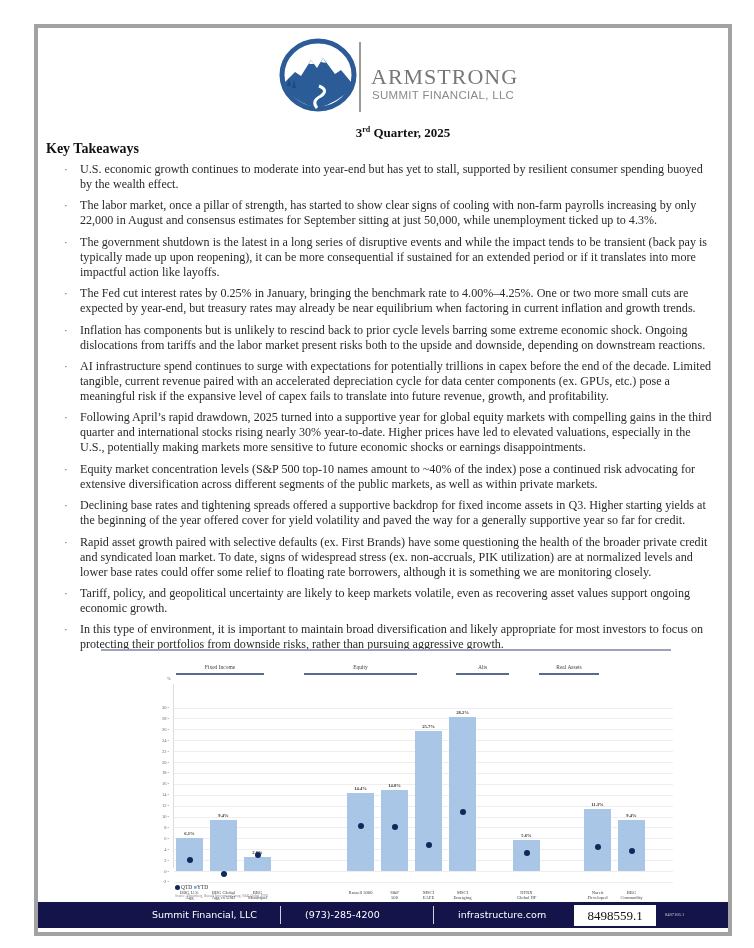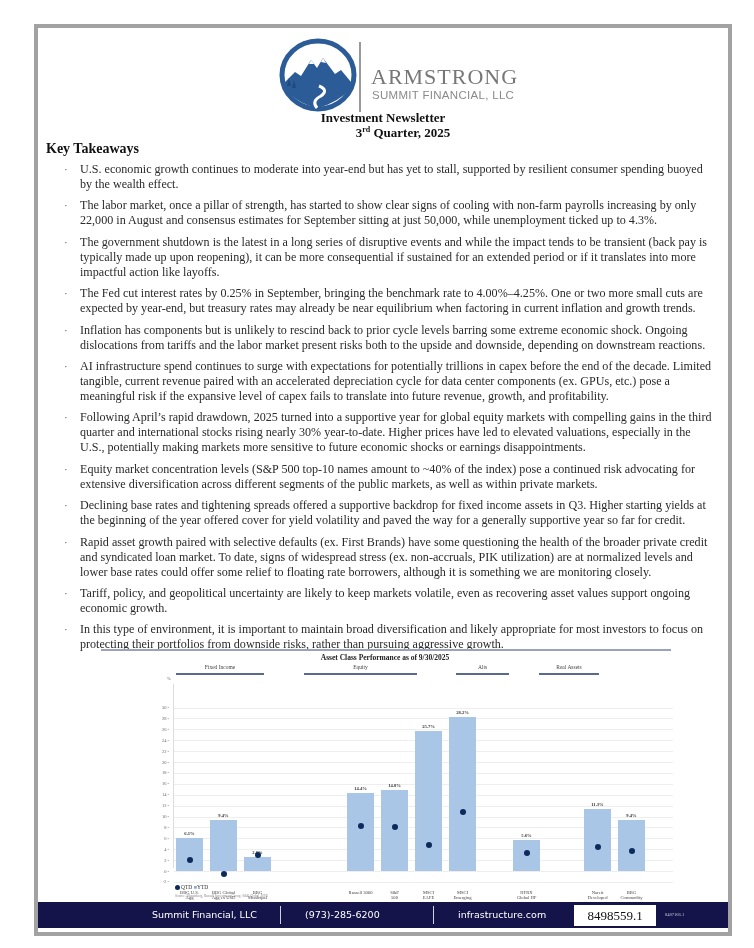--- a/index.html
+++ b/index.html
@@ -59,43 +59,41 @@
     <ellipse cx="39" cy="37" rx="36" ry="34" fill="#ffffff" stroke="#2b5c97" stroke-width="5"></ellipse>
     <path d="M6 44 L16 34 L22 38 L32 22 L38 30 L44 20 L56 36 L62 32 L72 44 L72 50 Q60 64 39 70 Q18 66 6 50 Z" fill="#2b5c97"></path>
     <path d="M30 26 L32 22 L35 26 Z M42 24 L44 20 L47 25 Z" fill="#ffffff"></path>
     <path d="M40 48 Q50 52 42 58 Q32 63 38 70" stroke="#ffffff" stroke-width="3" fill="none"></path>
     <path d="M8 48 L10 40 L12 48 Z M13 50 L15 42 L17 50 Z" fill="#1e4a7f"></path>
   </svg>
   <div class="logo-divider"></div>
   <div class="brand2">ARMSTRONG</div>
   <div class="brand3">SUMMIT FINANCIAL, LLC</div>
 
-  <div class="title1">Investment Newsletter</div>
   <div class="title2"><span>3</span><sup>rd</sup><span> Quarter, 2025</span></div>
 
   <div class="kt">Key Takeaways</div>
 
   <ul class="bullets">
     <li><span class="dot">·</span><span>U.S. economic growth continues to moderate into year-end but has yet to stall, supported by resilient consumer spending buoyed by the wealth effect.</span></li>
     <li><span class="dot">·</span><span>The labor market, once a pillar of strength, has started to show clear signs of cooling with non-farm payrolls increasing by only 22,000 in August and consensus estimates for September sitting at just 50,000, while unemployment ticked up to 4.3%.</span></li>
     <li><span class="dot">·</span><span>The government shutdown is the latest in a long series of disruptive events and while the impact tends to be transient (back pay is typically made up upon reopening), it can be more consequential if sustained for an extended period or if it translates into more impactful action like layoffs.</span></li>
-    <li><span class="dot">·</span><span>The Fed cut interest rates by 0.25% in September, bringing the benchmark rate to 4.00%–4.25%. One or two more small cuts are expected by year-end, but treasury rates may already be near equilibrium when factoring in current inflation and growth trends.</span></li>
+    <li><span class="dot">·</span><span>The Fed cut interest rates by 0.25% in January, bringing the benchmark rate to 4.00%–4.25%. One or two more small cuts are expected by year-end, but treasury rates may already be near equilibrium when factoring in current inflation and growth trends.</span></li>
     <li><span class="dot">·</span><span>Inflation has components but is unlikely to rescind back to prior cycle levels barring some extreme economic shock. Ongoing dislocations from tariffs and the labor market present risks both to the upside and downside, depending on downstream reactions.</span></li>
     <li><span class="dot">·</span><span>AI infrastructure spend continues to surge with expectations for potentially trillions in capex before the end of the decade. Limited tangible, current revenue paired with an accelerated depreciation cycle for data center components (ex. GPUs, etc.) pose a meaningful risk if the expansive level of capex fails to translate into future revenue, growth, and profitability.</span></li>
     <li><span class="dot">·</span><span>Following April’s rapid drawdown, 2025 turned into a supportive year for global equity markets with compelling gains in the third quarter and international stocks rising nearly 30% year-to-date. Higher prices have led to elevated valuations, especially in the U.S., potentially making markets more sensitive to future economic shocks or earnings disappointments.</span></li>
     <li><span class="dot">·</span><span>Equity market concentration levels (S&amp;P 500 top-10 names amount to ~40% of the index) pose a continued risk advocating for extensive diversification across different segments of the public markets, as well as within private markets.</span></li>
     <li><span class="dot">·</span><span>Declining base rates and tightening spreads offered a supportive backdrop for fixed income assets in Q3. Higher starting yields at the beginning of the year offered cover for yield volatility and paved the way for a generally supportive year so far for credit.</span></li>
     <li><span class="dot">·</span><span>Rapid asset growth paired with selective defaults (ex. First Brands) have some questioning the health of the broader private credit and syndicated loan market. To date, signs of widespread stress (ex. non-accruals, PIK utilization) are at normalized levels and lower base rates could offer some relief to floating rate borrowers, although it is something we are monitoring closely.</span></li>
     <li><span class="dot">·</span><span>Tariff, policy, and geopolitical uncertainty are likely to keep markets volatile, even as recovering asset values support ongoing economic growth.</span></li>
     <li><span class="dot">·</span><span>In this type of environment, it is important to maintain broad diversification and likely appropriate for most investors to focus on protecting their portfolios from downside risks, rather than pursuing aggressive growth.</span></li>
   </ul>
 
   <div class="chart" id="chart">
     <div class="chart-topline"></div>
-    <div class="chart-title">Asset Class Performance as of 9/30/2025</div>
     <div class="grp" style="left:79px;width:88px;"><span>Fixed Income</span><div class="bar"></div></div>
     <div class="grp" style="left:207px;width:113px;"><span>Equity</span><div class="bar"></div></div>
     <div class="grp" style="left:359px;width:53px;"><span>Alts</span><div class="bar"></div></div>
     <div class="grp" style="left:442px;width:60px;"><span>Real Assets</span><div class="bar"></div></div>
     <div class="ylabel">%</div>
     <div class="plot" id="plot">
         <div class="grid" style="top: 60.5px;"></div>
         <div class="ytick" style="top: 58px;">30 -</div>
         <div class="grid" style="top: 71.4px;"></div>
         <div class="ytick" style="top: 68.9px;">28 -</div>
@@ -182,19 +180,19 @@
         <div class="xtick" style="left: 473px; top: 260.9px;"></div>
         <div class="xtick" style="left: 522.5px; top: 260.9px;"></div>
       </div>
     <div class="legend"><span class="ld"></span><span>QTD</span> <span class="ly">■</span><span>YTD</span></div>
     <div class="source">Source: Bloomberg, Russell Investment Group, S&amp;P Global, HFR</div>
   </div>
 
   <div class="footer">
     <span class="f1">Summit Financial, LLC</span>
     <div class="sep" style="left:242px;"></div>
-    <span class="f2">(973)-285-6200</span>
+    <span class="f2">(973)-285-4200</span>
     <div class="sep" style="left:395px;"></div>
     <span class="f3">infrastructure.com</span>
     <div class="idbox">8498559.1</div>
     <span class="small">8487166.1</span>
   </div>
 </div>
 
 </body></html>

